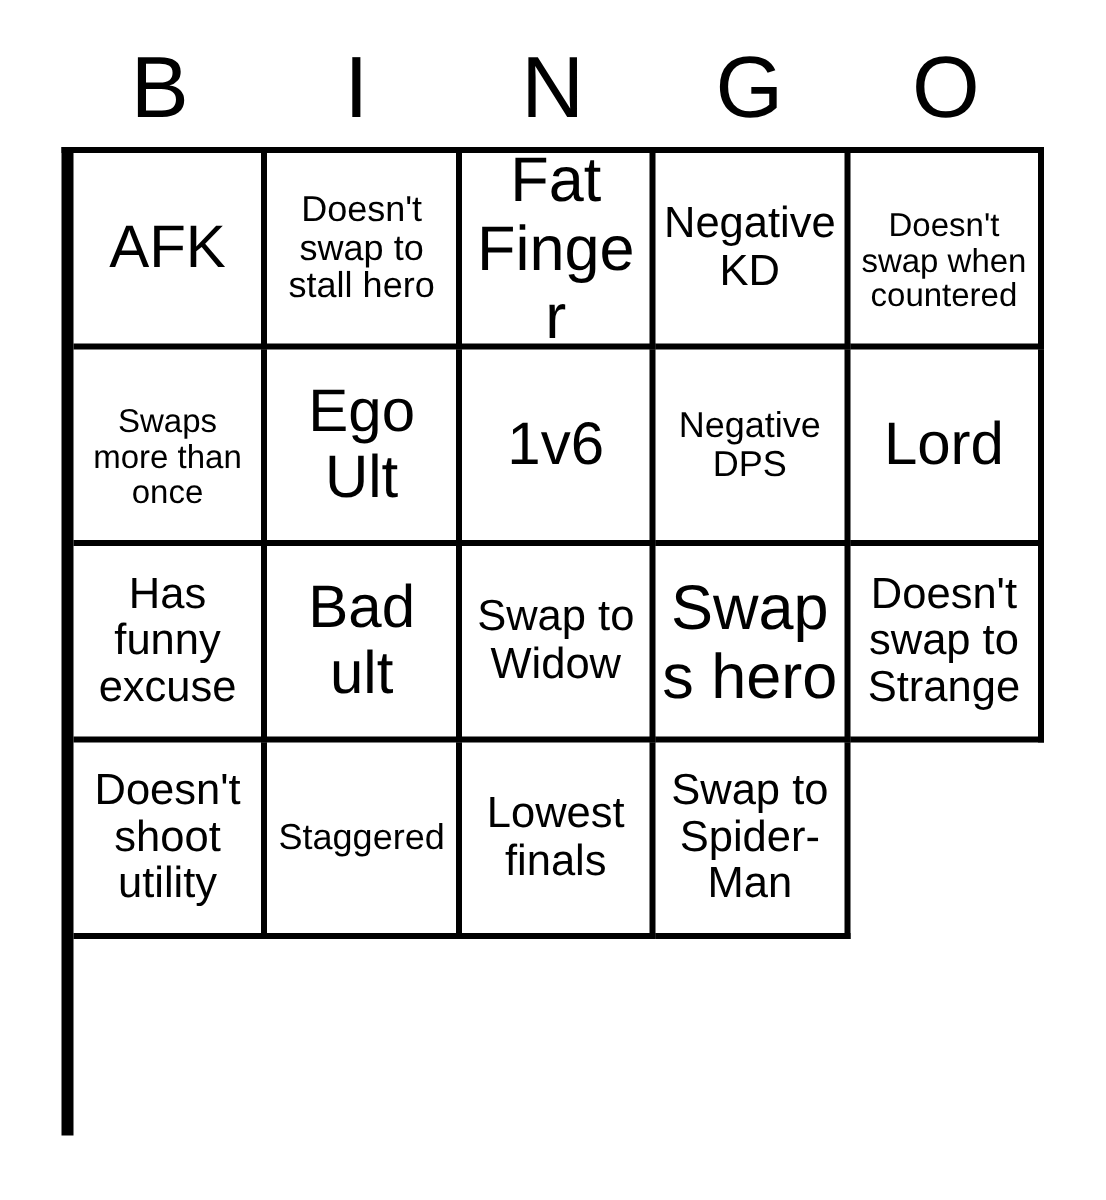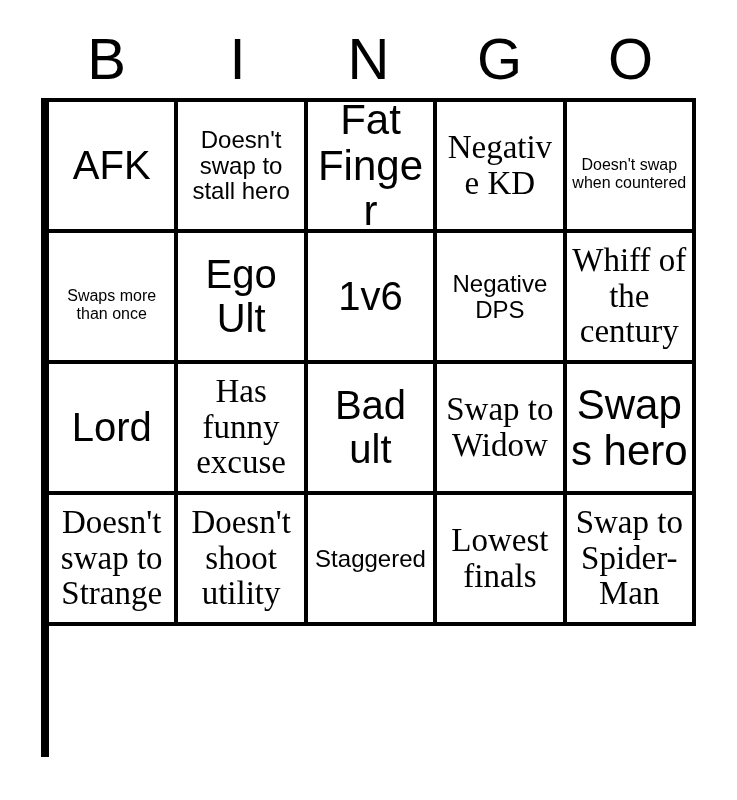--- a/index.html
+++ b/index.html
@@ -60,23 +60,23 @@
   .cell span {
     display: block;
     width: 100%;
     line-height: 1.08;
     word-wrap: break-word;
     hyphens: none;
   }
   
   .fs-xl span { font-size: 40px; }
   .fs-lg span { font-size: 42px; }
-  .fs-md span { font-size: 33px; font-family: Liberation Serif, serif; }
+  .fs-md span { font-size: 29px; }
   .fs-sm span { font-size: 24px; }
-  .fs-xs span { font-size: 16px; margin-top: 16px; }
+  .fs-xs span { font-size: 22px; margin-top: 16px; }
 </style>
 </head>
 <body>
 
 <div class="bingo-wrap">
 
   <div class="header-row">
     <div class="header-cell">B</div>
     <div class="header-cell">I</div>
     <div class="header-cell">N</div>
@@ -107,23 +107,20 @@
       </div>
     <div class="cell fs-xl">
         <span>Ego Ult</span>
       </div>
     <div class="cell fs-xl">
         <span>1v6</span>
       </div>
     <div class="cell fs-sm">
         <span>Negative DPS</span>
       </div>
-    <div class="cell fs-md">
-        <span>Whiff of the century</span>
-      </div>
 
     <div class="cell fs-xl">
         <span>Lord</span>
       </div>
     <div class="cell fs-md">
         <span>Has funny excuse</span>
       </div>
 
     <div class="cell fs-xl">
         <span>Bad ult</span>

